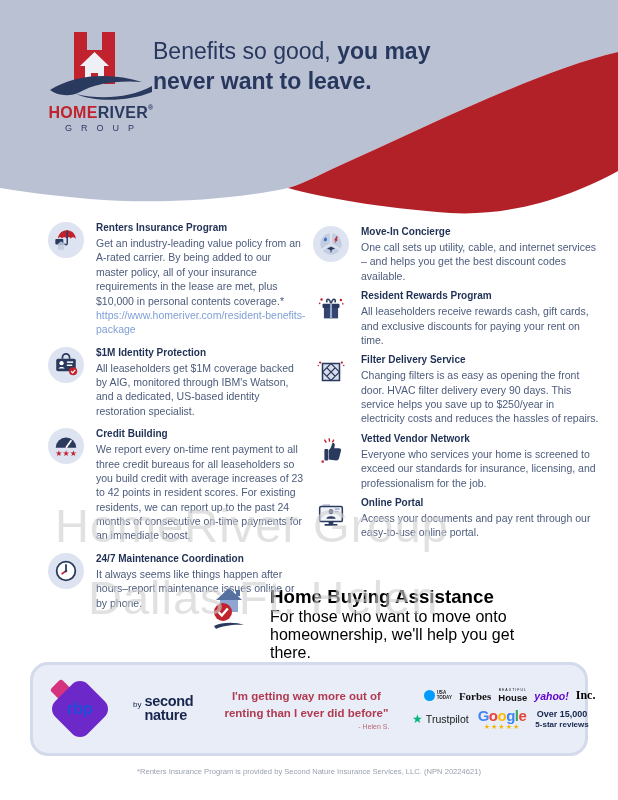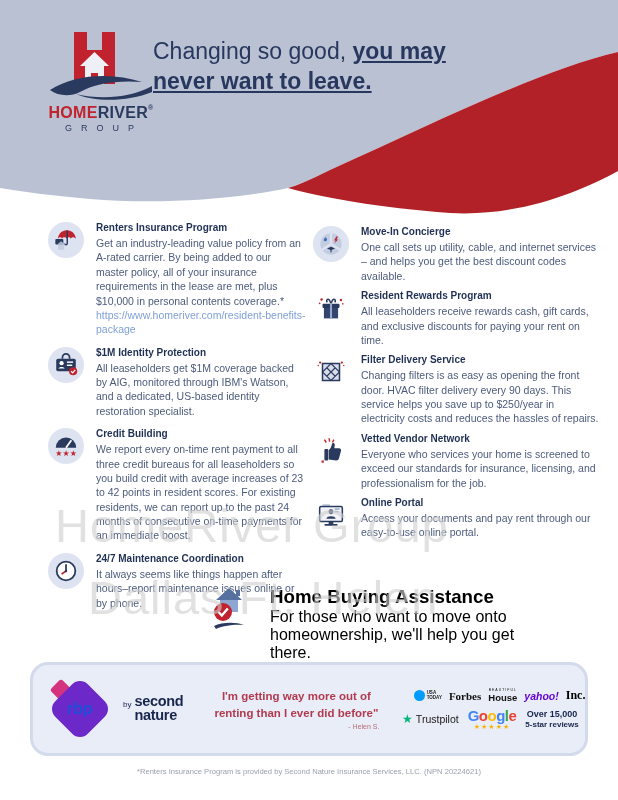--- a/index.html
+++ b/index.html
@@ -8,21 +8,21 @@
 
   
   .header-svg { position:absolute; top:0; left:0; z-index:0; }
   .logo { position:absolute; left:46px; top:30px; width:110px; z-index:2; }
   .logo-word { font-size:16px; font-weight:bold; letter-spacing:.3px; text-align:center; margin-top:-2px; }
   .logo-home { color:#c0232e; }
   .logo-river { color:#2a3a5e; }
   .logo-reg { font-size:7px; color:#2a3a5e; vertical-align:top; }
   .logo-group { color:#2a3a5e; font-size:9px; letter-spacing:9px; text-align:center; margin-top:1px; padding-left:6px; }
   .hero-title { position:absolute; left:153px; top:36px; z-index:2; font-size:23px; line-height:1.32; color:#27375d; }
-  .hero-title b { font-weight:bold;text-decoration:underline; }
+  .hero-title b { font-weight:bold; }
 
   
   .col { position:absolute; z-index:1; }
   .col-left { left:48px; top:222px; width:258px; }
   .col-right { left:313px; top:226px; width:287px; }
   .item { display:flex; gap:12px; }
   .col-left .item { margin-bottom:10px; }
   .col-right .item { margin-bottom:7px; }
   .icon-circle { flex:none; width:36px; height:36px; border-radius:50%; background:#dde3f0; display:flex; align-items:center; justify-content:center; }
   .icon-plain { flex:none; width:36px; height:36px; display:flex; align-items:center; justify-content:center; }
@@ -40,21 +40,21 @@
 
   
   .panel { position:absolute; left:30px; top:662px; width:558px; height:94px; z-index:4;
            background:#e9edf7; border:3px solid #d3daec; border-radius:18px;
            display:flex; align-items:center; padding:0 16px; gap:10px; }
   .rbp-wrap { position:relative; width:62px; height:62px; flex:none; }
   .rbp-pink { position:absolute; left:4px; top:4px; width:16px; height:16px; background:#d6337f; transform:rotate(45deg); border-radius:3px; }
   .rbp-cyan { position:absolute; left:11px; top:11px; width:42px; height:42px; background:#38c4e4; transform:rotate(45deg); border-radius:8px; }
   .rbp-purple { position:absolute; left:8px; top:8px; width:46px; height:46px; background:#6d28c9; transform:rotate(45deg); border-radius:11px; }
   .rbp-text { position:absolute; left:0; top:0; width:62px; height:62px; display:flex; align-items:center; justify-content:center; color:#1d4ed8; font-weight:bold; font-size:16px; }
-  .sn-wrap { display:flex; align-items:center; gap:3px; flex:none; margin-left:2px; }
+  .sn-wrap { display:flex; align-items:center; gap:3px; flex:none; margin-left:12px; }
   .sn-by { font-size:8px; color:#17264d; margin-top:-10px; }
   .sn-words { color:#17264d; font-weight:bold; font-size:14.5px; line-height:.95; letter-spacing:-.3px; }
   .testimonial { width:178px; margin-left:14px; flex:none; }
   .testimonial .quote { color:#b23a50; font-weight:bold; font-size:11.5px; line-height:1.45; text-align:center; }
   .testimonial .attrib { color:#b76a78; font-size:7px; text-align:right; margin-top:1px; padding-right:6px; }
   .media { margin-left:auto; width:190px; flex:none; }
   .media-row1 { display:flex; align-items:center; justify-content:flex-end; gap:7px; }
   .usatoday { display:flex; align-items:center; gap:2px; }
   .usatoday .dot { width:11px; height:11px; border-radius:50%; background:#009bff; }
   .usatoday .txt { font-size:4.5px; font-weight:bold; color:#1a1a1a; line-height:1.1; }
@@ -95,21 +95,21 @@
       <rect x="39" y="36" width="19" height="18" fill="#eef0f6"></rect>
       <rect x="45" y="43" width="7" height="11" fill="#c0232e"></rect>
       <path d="M4,60 C28,44 66,42 96,52 C70,50 48,54 34,62 C24,67 12,66 4,60 Z" fill="#2a3a5e"></path>
       <path d="M30,64 C55,70 84,68 106,56 L106,62 C82,72 48,72 30,64 Z" fill="#2a3a5e"></path>
     </svg>
     <div class="logo-word"><span class="logo-home">HOME</span><span class="logo-river">RIVER</span><span class="logo-reg">®</span></div>
     <div class="logo-group">GROUP</div>
   </div>
 
   <div class="hero-title">
-    <div><span>Changing so good, </span><b>you may</b></div>
+    <div><span>Benefits so good, </span><b>you may</b></div>
     <div><b>never want to leave.</b></div>
   </div>
 
   <div class="col col-left">
 
     <div class="item">
       <div class="icon-circle">
         <svg width="32" height="32" viewBox="0 0 36 36">
           <path d="M19 7 C12 7 9 13 9 16.5 C10.5 14.5 12.5 14.5 13.5 16.5 C14.5 14.5 17.5 14.5 18.7 16.5 C19.7 14.5 22.5 14.5 23.5 16.5 C24.5 14.5 27 14.5 29 16.5 C29 13 26 7 19 7 Z" fill="#c0232e"></path>
           <path d="M18.6 8 L19.4 8 L19.4 22 C19.4 24 16.6 24 16.6 22" stroke="#2a3a5e" stroke-width="1.6" fill="none"></path>

